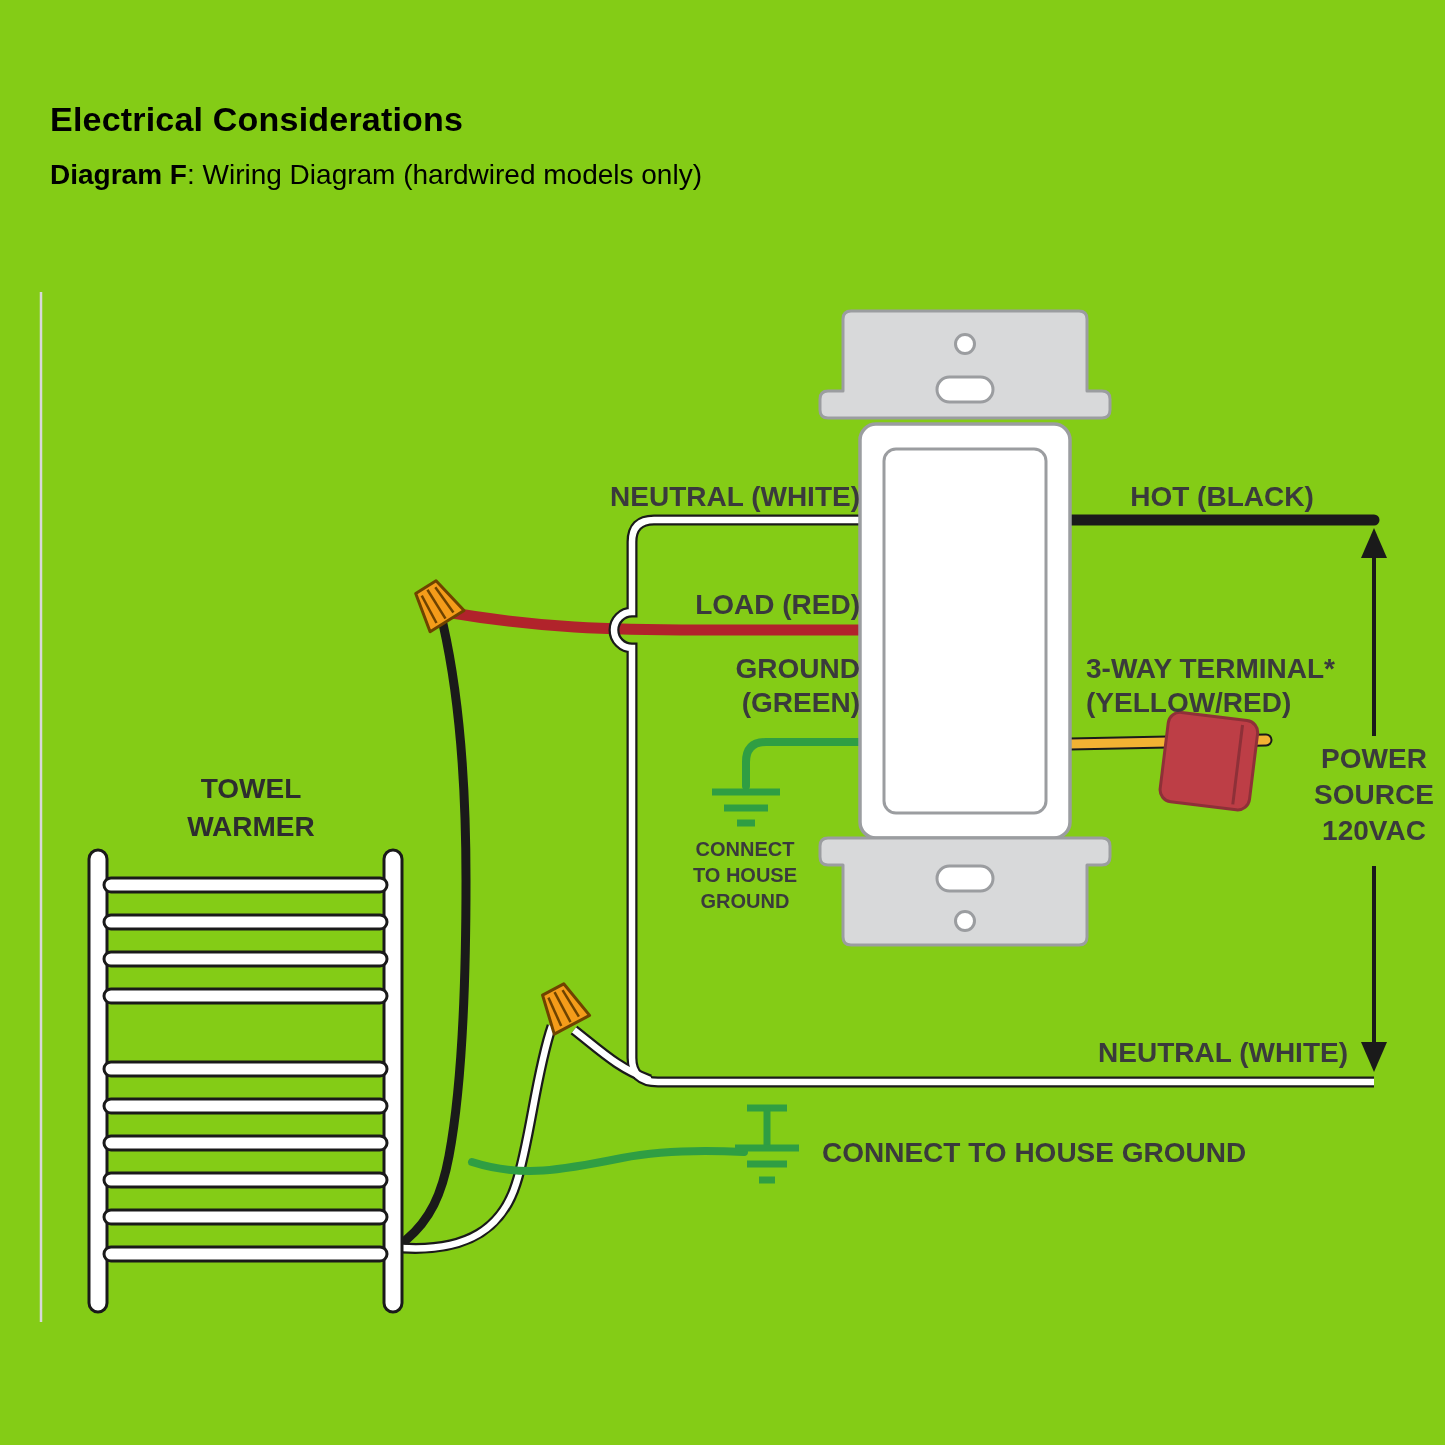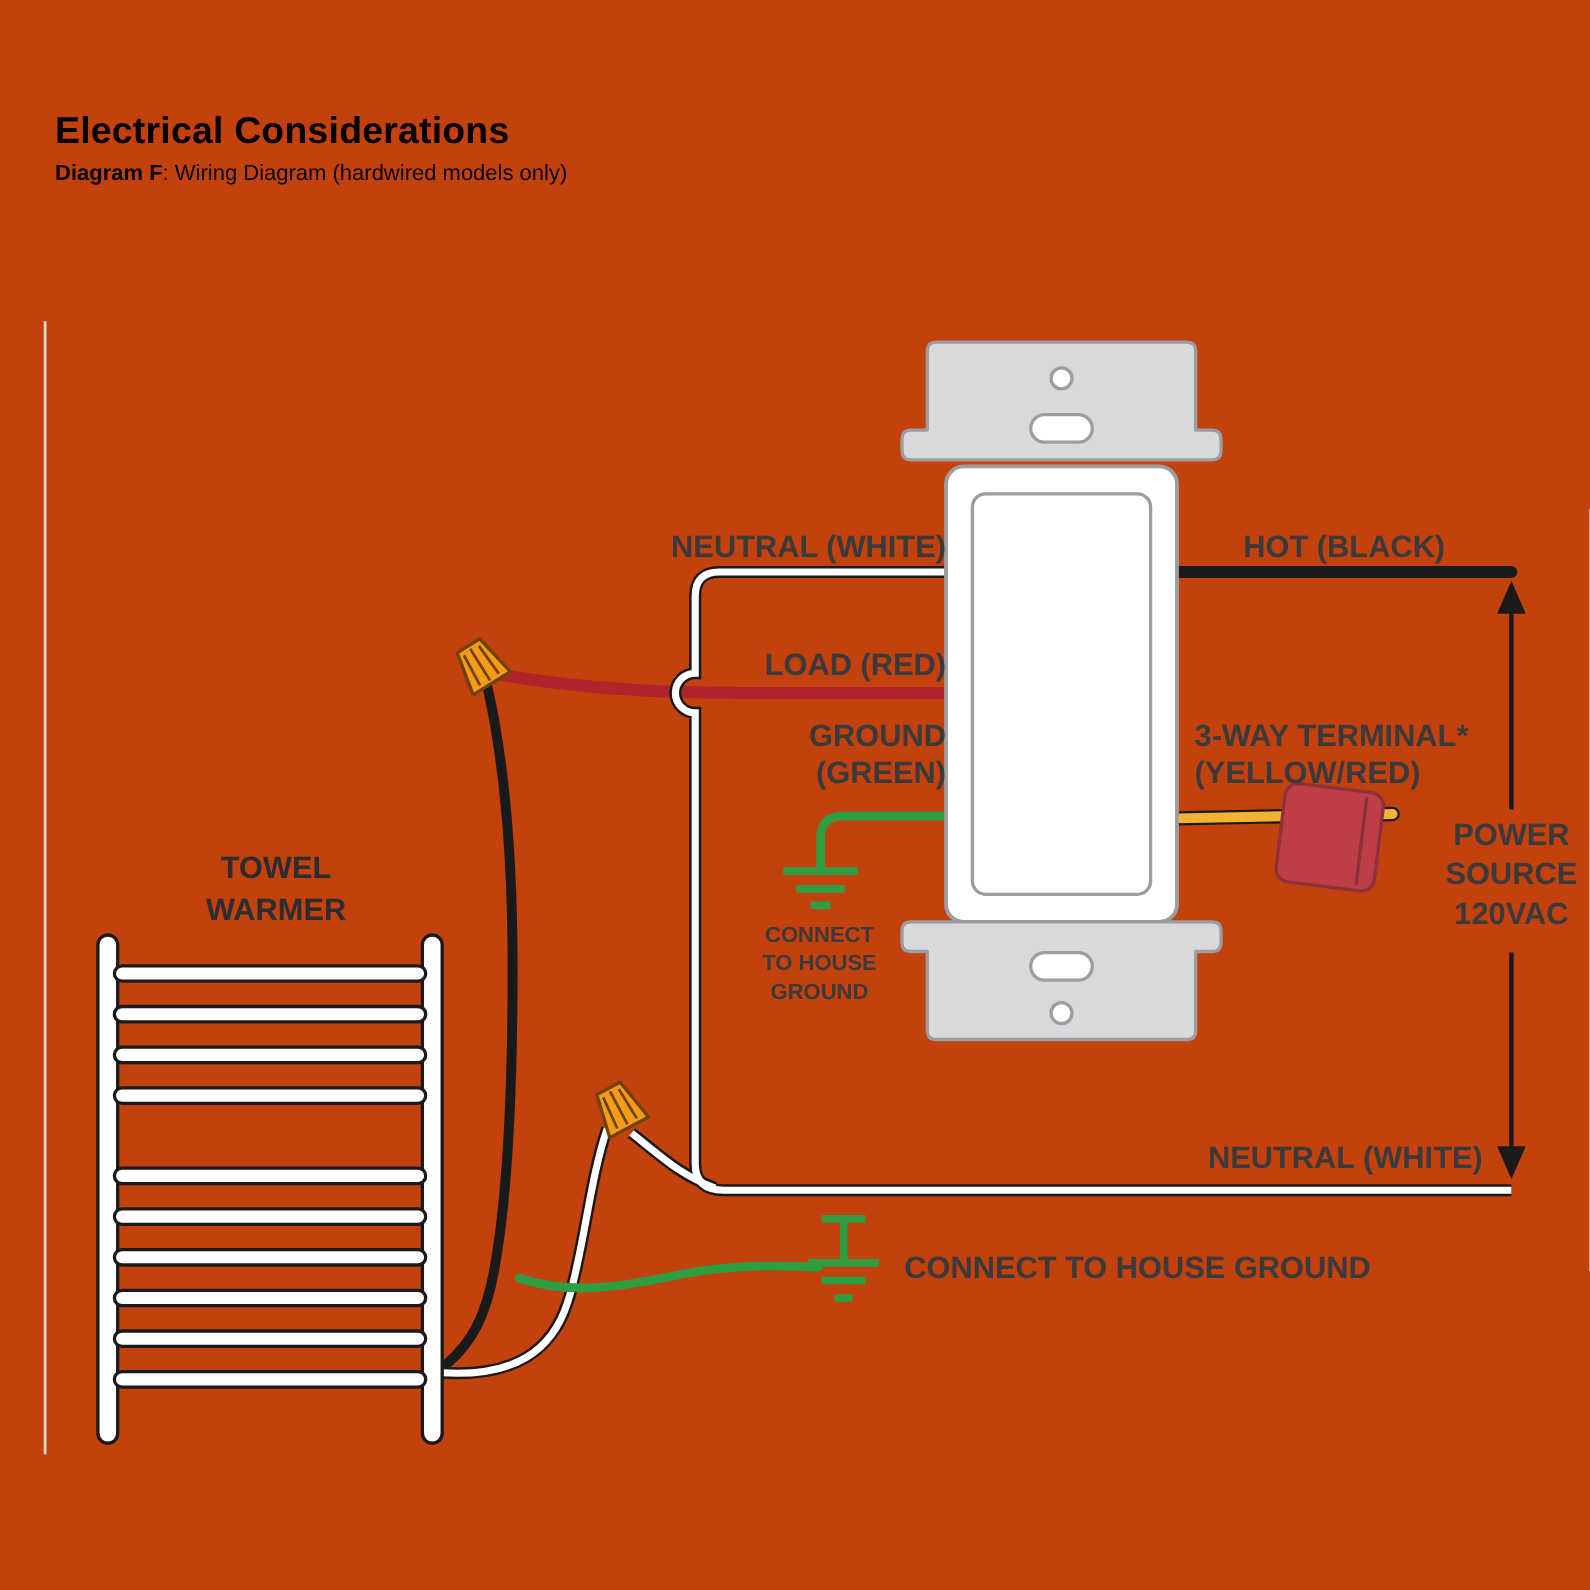--- a/index.html
+++ b/index.html
@@ -1,22 +1,22 @@
 <!DOCTYPE html>
 <html><head>
 <meta charset="utf-8">
 <style>
   html,body { margin:0; padding:0; background:#ffffff; }
   .page {
-    position:relative; width:1445px; height:1445px; background:#c2410c;
+    position:relative; width:1445px; height:1445px; background:#84cc16;
     font-family:"Liberation Sans", sans-serif; overflow:hidden;
   }
   .header { position:absolute; left:50px; top:100px; }
   .title { font-size:34px; font-weight:bold; color:#000000; letter-spacing:0.2px; }
-  .subtitle { font-size:20px; color:#000000; margin-top:8px; }
+  .subtitle { font-size:28px; color:#000000; margin-top:20px; }
   .subtitle .b { font-weight:bold; }
   svg.diagram { position:absolute; left:0; top:0; }
 
   .lbl { font-family:"Liberation Sans", sans-serif; font-weight:bold; fill:#3a3a3c; font-size:28px; }
   .lbl-sm { font-size:20px; }
   .lbl-dark { fill:#2d2d2f; }
 
   .plate { fill:#d8d9da; stroke:#9b9da0; stroke-width:3; stroke-linejoin:round; }
   .plate-hole { fill:#ffffff; stroke:#9b9da0; stroke-width:3; }
   .switch-body { fill:#ffffff; stroke:#9b9da0; stroke-width:3.5; }

